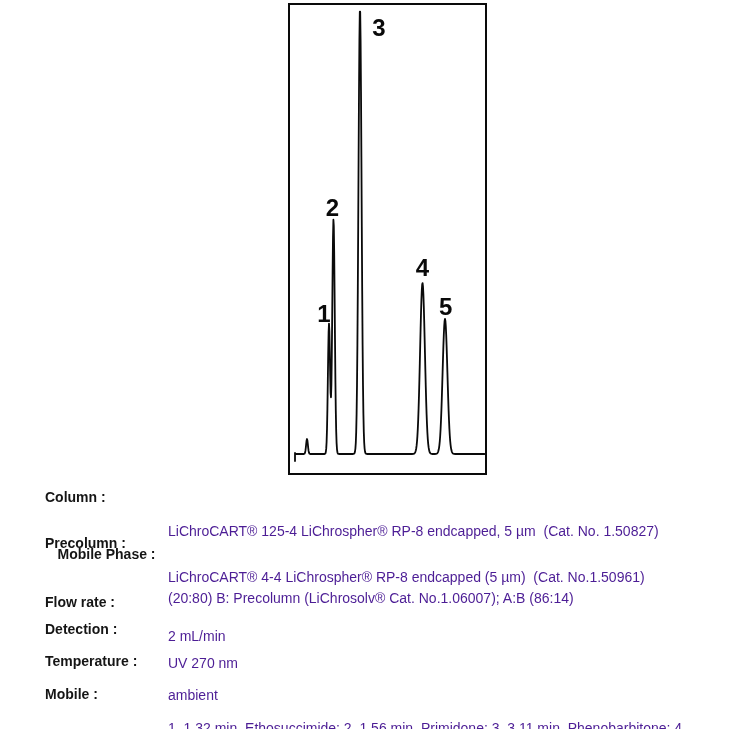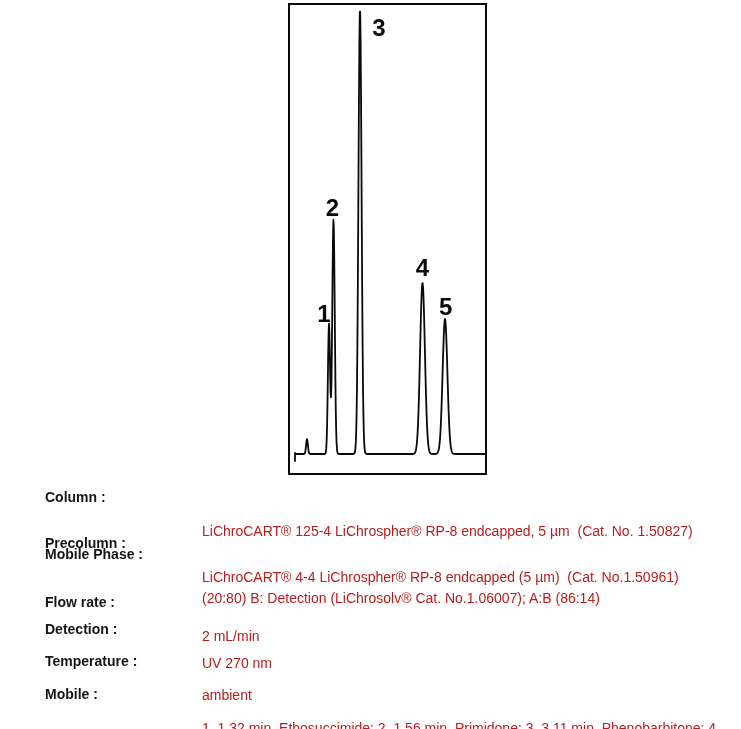--- a/index.html
+++ b/index.html
@@ -41,30 +41,29 @@
   
   .conditions { position: absolute; left: 0; top: 0; }
   .cond-row {
     position: absolute;
     left: 45px;
     display: flex;
     align-items: flex-start;
     font-size: 14px;
     line-height: 17px;
     white-space: pre;
-    gap: 34px;
   }
-  .cond-row.lh22 { line-height: 22px; }
+  .cond-row.lh22 { line-height: 22px; text-align: center; }
   .cond-label {
     width: 123px;
     flex: 0 0 123px;
     font-weight: bold;
     color: #151515;
   }
-  .cond-value { color: #b91c1c; }
+  .cond-value { color: #4c1d95; }
 </style>
 </head>
 <body>
 
 <div class="page">
 
   <div class="chrom-box">
     <svg width="195" height="468" viewBox="0 0 195 468" xmlns="http://www.w3.org/2000/svg">
       <path class="trace" d="M 5 456 L 5 448 L 5.0 449.0 L 5.4 449.0 L 5.8 449.0 L 6.2 449.0 L 6.6 449.0 L 7.0 449.0 L 7.4 449.0 L 7.8 449.0 L 8.2 449.0 L 8.6 449.0 L 9.0 449.0 L 9.4 449.0 L 9.8 449.0 L 10.2 449.0 L 10.6 449.0 L 11.0 449.0 L 11.4 449.0 L 11.8 449.0 L 12.2 449.0 L 12.6 449.0 L 13.0 449.0 L 13.4 449.0 L 13.8 449.0 L 14.2 448.9 L 14.6 448.6 L 15.0 447.7 L 15.4 445.9 L 15.8 442.8 L 16.2 438.9 L 16.6 435.4 L 17.0 434.0 L 17.4 435.4 L 17.8 438.9 L 18.2 442.8 L 18.6 445.9 L 19.0 447.7 L 19.4 448.6 L 19.8 448.9 L 20.2 449.0 L 20.6 449.0 L 21.0 449.0 L 21.4 449.0 L 21.8 449.0 L 22.2 449.0 L 22.6 449.0 L 23.0 449.0 L 23.4 449.0 L 23.8 449.0 L 24.2 449.0 L 24.6 449.0 L 25.0 449.0 L 25.4 449.0 L 25.8 449.0 L 26.2 449.0 L 26.6 449.0 L 27.0 449.0 L 27.4 449.0 L 27.8 449.0 L 28.2 449.0 L 28.6 449.0 L 29.0 449.0 L 29.4 449.0 L 29.8 449.0 L 30.2 449.0 L 30.6 449.0 L 31.0 449.0 L 31.4 449.0 L 31.8 449.0 L 32.2 449.0 L 32.6 449.0 L 33.0 449.0 L 33.4 449.0 L 33.8 449.0 L 34.2 449.0 L 34.6 449.0 L 35.0 448.8 L 35.4 448.4 L 35.8 447.1 L 36.2 443.9 L 36.6 437.0 L 37.0 424.1 L 37.4 403.9 L 37.8 377.3 L 38.2 349.2 L 38.6 327.2 L 39.0 318.6 L 39.4 326.2 L 39.8 346.3 L 40.2 370.1 L 40.6 387.9 L 41.0 392.3 L 41.4 379.7 L 41.8 350.7 L 42.2 310.3 L 42.6 267.0 L 43.0 231.9 L 43.4 214.7 L 43.8 220.7 L 44.2 248.1 L 44.6 289.4 L 45.0 334.6 L 45.4 375.0 L 45.8 405.8 L 46.2 426.2 L 46.6 438.1 L 47.0 444.3 L 47.4 447.2 L 47.8 448.4 L 48.2 448.8 L 48.6 448.9 L 49.0 449.0 L 49.4 449.0 L 49.8 449.0 L 50.2 449.0 L 50.6 449.0 L 51.0 449.0 L 51.4 449.0 L 51.8 449.0 L 52.2 449.0 L 52.6 449.0 L 53.0 449.0 L 53.4 449.0 L 53.8 449.0 L 54.2 449.0 L 54.6 449.0 L 55.0 449.0 L 55.4 449.0 L 55.8 449.0 L 56.2 449.0 L 56.6 449.0 L 57.0 449.0 L 57.4 449.0 L 57.8 449.0 L 58.2 449.0 L 58.6 449.0 L 59.0 449.0 L 59.4 449.0 L 59.8 449.0 L 60.2 449.0 L 60.6 449.0 L 61.0 449.0 L 61.4 449.0 L 61.8 449.0 L 62.2 449.0 L 62.6 449.0 L 63.0 449.0 L 63.4 448.9 L 63.8 448.9 L 64.2 448.6 L 64.6 448.0 L 65.0 446.5 L 65.4 443.5 L 65.8 437.7 L 66.2 426.9 L 66.6 408.8 L 67.0 380.5 L 67.4 339.8 L 67.8 286.1 L 68.2 221.8 L 68.6 152.4 L 69.0 86.8 L 69.4 35.2 L 69.8 6.7 L 70.2 6.7 L 70.6 35.2 L 71.0 86.8 L 71.4 152.4 L 71.8 221.8 L 72.2 286.1 L 72.6 339.8 L 73.0 380.5 L 73.4 408.8 L 73.8 426.9 L 74.2 437.7 L 74.6 443.5 L 75.0 446.5 L 75.4 448.0 L 75.8 448.6 L 76.2 448.9 L 76.6 448.9 L 77.0 449.0 L 77.4 449.0 L 77.8 449.0 L 78.2 449.0 L 78.6 449.0 L 79.0 449.0 L 79.4 449.0 L 79.8 449.0 L 80.2 449.0 L 80.6 449.0 L 81.0 449.0 L 81.4 449.0 L 81.8 449.0 L 82.2 449.0 L 82.6 449.0 L 83.0 449.0 L 83.4 449.0 L 83.8 449.0 L 84.2 449.0 L 84.6 449.0 L 85.0 449.0 L 85.4 449.0 L 85.8 449.0 L 86.2 449.0 L 86.6 449.0 L 87.0 449.0 L 87.4 449.0 L 87.8 449.0 L 88.2 449.0 L 88.6 449.0 L 89.0 449.0 L 89.4 449.0 L 89.8 449.0 L 90.2 449.0 L 90.6 449.0 L 91.0 449.0 L 91.4 449.0 L 91.8 449.0 L 92.2 449.0 L 92.6 449.0 L 93.0 449.0 L 93.4 449.0 L 93.8 449.0 L 94.2 449.0 L 94.6 449.0 L 95.0 449.0 L 95.4 449.0 L 95.8 449.0 L 96.2 449.0 L 96.6 449.0 L 97.0 449.0 L 97.4 449.0 L 97.8 449.0 L 98.2 449.0 L 98.6 449.0 L 99.0 449.0 L 99.4 449.0 L 99.8 449.0 L 100.2 449.0 L 100.6 449.0 L 101.0 449.0 L 101.4 449.0 L 101.8 449.0 L 102.2 449.0 L 102.6 449.0 L 103.0 449.0 L 103.4 449.0 L 103.8 449.0 L 104.2 449.0 L 104.6 449.0 L 105.0 449.0 L 105.4 449.0 L 105.8 449.0 L 106.2 449.0 L 106.6 449.0 L 107.0 449.0 L 107.4 449.0 L 107.8 449.0 L 108.2 449.0 L 108.6 449.0 L 109.0 449.0 L 109.4 449.0 L 109.8 449.0 L 110.2 449.0 L 110.6 449.0 L 111.0 449.0 L 111.4 449.0 L 111.8 449.0 L 112.2 449.0 L 112.6 449.0 L 113.0 449.0 L 113.4 449.0 L 113.8 449.0 L 114.2 449.0 L 114.6 449.0 L 115.0 449.0 L 115.4 449.0 L 115.8 449.0 L 116.2 449.0 L 116.6 449.0 L 117.0 449.0 L 117.4 449.0 L 117.8 449.0 L 118.2 449.0 L 118.6 449.0 L 119.0 449.0 L 119.4 449.0 L 119.8 449.0 L 120.2 449.0 L 120.6 449.0 L 121.0 449.0 L 121.4 449.0 L 121.8 449.0 L 122.2 449.0 L 122.6 449.0 L 123.0 448.9 L 123.4 448.9 L 123.8 448.8 L 124.2 448.6 L 124.6 448.2 L 125.0 447.7 L 125.4 446.8 L 125.8 445.5 L 126.2 443.5 L 126.6 440.7 L 127.0 436.6 L 127.4 431.1 L 127.8 423.9 L 128.2 414.6 L 128.6 403.3 L 129.0 390.0 L 129.4 374.7 L 129.8 358.2 L 130.2 341.0 L 130.6 324.0 L 131.0 308.3 L 131.4 295.0 L 131.8 285.1 L 132.2 279.3 L 132.6 278.1 L 133.0 281.7 L 133.4 289.6 L 133.8 301.3 L 134.2 315.9 L 134.6 332.4 L 135.0 349.6 L 135.4 366.6 L 135.8 382.6 L 136.2 396.9 L 136.6 409.3 L 137.0 419.5 L 137.4 427.7 L 137.8 434.1 L 138.2 438.8 L 138.6 442.2 L 139.0 444.6 L 139.4 446.3 L 139.8 447.3 L 140.2 448.0 L 140.6 448.4 L 141.0 448.7 L 141.4 448.8 L 141.8 448.9 L 142.2 449.0 L 142.6 449.0 L 143.0 449.0 L 143.4 449.0 L 143.8 449.0 L 144.2 449.0 L 144.6 449.0 L 145.0 449.0 L 145.4 449.0 L 145.8 448.9 L 146.2 448.8 L 146.6 448.7 L 147.0 448.5 L 147.4 448.1 L 147.8 447.5 L 148.2 446.6 L 148.6 445.1 L 149.0 443.1 L 149.4 440.1 L 149.8 436.1 L 150.2 430.7 L 150.6 423.9 L 151.0 415.3 L 151.4 405.2 L 151.8 393.5 L 152.2 380.6 L 152.6 367.1 L 153.0 353.6 L 153.4 340.9 L 153.8 329.9 L 154.2 321.3 L 154.6 315.9 L 155.0 314.0 L 155.4 315.9 L 155.8 321.3 L 156.2 329.9 L 156.6 340.9 L 157.0 353.6 L 157.4 367.1 L 157.8 380.6 L 158.2 393.5 L 158.6 405.2 L 159.0 415.3 L 159.4 423.9 L 159.8 430.7 L 160.2 436.1 L 160.6 440.1 L 161.0 443.1 L 161.4 445.1 L 161.8 446.6 L 162.2 447.5 L 162.6 448.1 L 163.0 448.5 L 163.4 448.7 L 163.8 448.8 L 164.2 448.9 L 164.6 449.0 L 165.0 449.0 L 165.4 449.0 L 165.8 449.0 L 166.2 449.0 L 166.6 449.0 L 167.0 449.0 L 167.4 449.0 L 167.8 449.0 L 168.2 449.0 L 168.6 449.0 L 169.0 449.0 L 169.4 449.0 L 169.8 449.0 L 170.2 449.0 L 170.6 449.0 L 171.0 449.0 L 171.4 449.0 L 171.8 449.0 L 172.2 449.0 L 172.6 449.0 L 173.0 449.0 L 173.4 449.0 L 173.8 449.0 L 174.2 449.0 L 174.6 449.0 L 175.0 449.0 L 175.4 449.0 L 175.8 449.0 L 176.2 449.0 L 176.6 449.0 L 177.0 449.0 L 177.4 449.0 L 177.8 449.0 L 178.2 449.0 L 178.6 449.0 L 179.0 449.0 L 179.4 449.0 L 179.8 449.0 L 180.2 449.0 L 180.6 449.0 L 181.0 449.0 L 181.4 449.0 L 181.8 449.0 L 182.2 449.0 L 182.6 449.0 L 183.0 449.0 L 183.4 449.0 L 183.8 449.0 L 184.2 449.0 L 184.6 449.0 L 185.0 449.0 L 185.4 449.0 L 185.8 449.0 L 186.2 449.0 L 186.6 449.0 L 187.0 449.0 L 187.4 449.0 L 187.8 449.0 L 188.2 449.0 L 188.6 449.0 L 189.0 449.0 L 189.4 449.0 L 189.8 449.0 L 190.2 449.0 L 190.6 449.0 L 191.0 449.0 L 191.4 449.0 L 191.8 449.0 L 192.2 449.0 L 192.6 449.0 L 193.0 449.0 L 193.4 449.0 L 193.8 449.0 L 194.2 449.0 L 194.6 449.0"></path>
     <text x="34" y="308" class="peak-label">1</text>
@@ -87,21 +86,21 @@
     <div class="cond-row" style="top:535px">
       <div class="cond-label">Precolumn :</div>
       <div class="cond-value">
         <div>LiChroCART® 4-4 LiChrospher® RP-8 endcapped (5 µm)  (Cat. No.1.50961)</div>
       </div>
     </div>
 
     <div class="cond-row lh22" style="top:543px">
       <div class="cond-label">Mobile Phase :</div>
       <div class="cond-value">
-        <div>(20:80) B: Detection (LiChrosolv® Cat. No.1.06007); A:B (86:14)</div>
+        <div>(20:80) B: Precolumn (LiChrosolv® Cat. No.1.06007); A:B (86:14)</div>
       </div>
     </div>
 
     <div class="cond-row" style="top:594px">
       <div class="cond-label">Flow rate :</div>
       <div class="cond-value">
         <div>2 mL/min</div>
       </div>
     </div>
 

